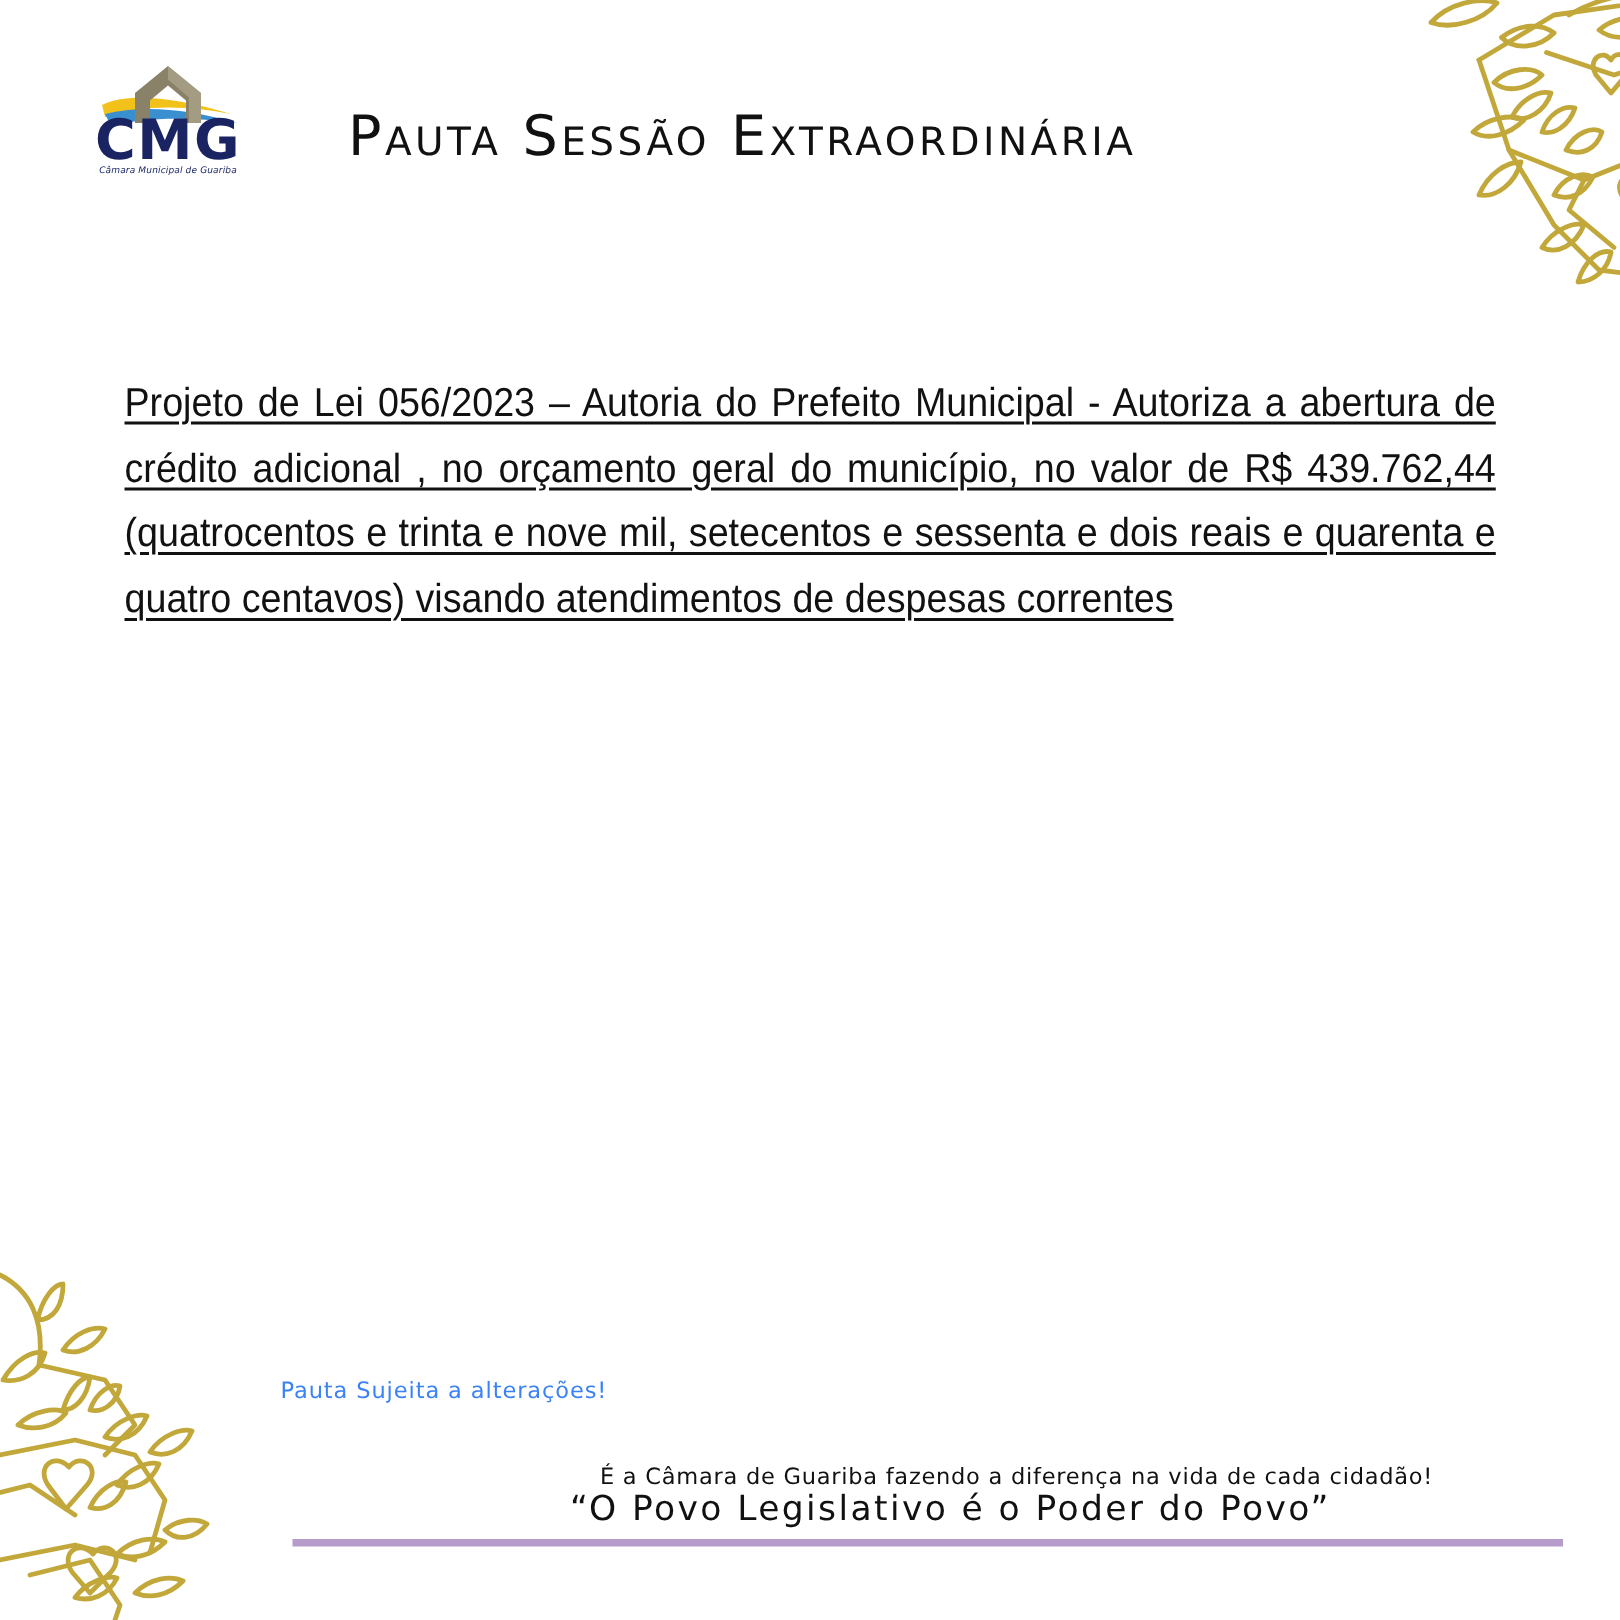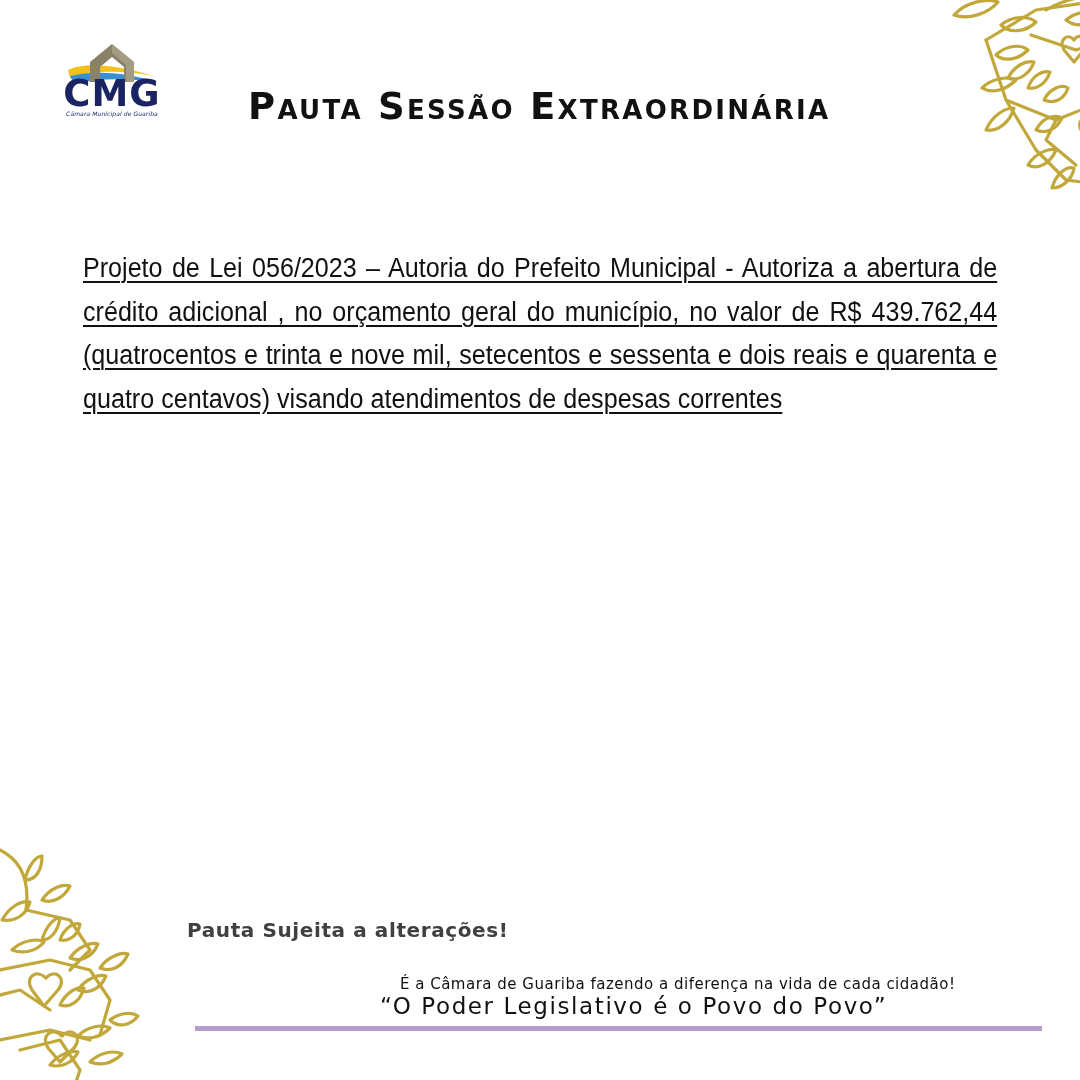--- a/index.html
+++ b/index.html
@@ -89,25 +89,24 @@
       transform: scaleX(0.93);
       transform-origin: left top;
       width: 983px;
     }
 
     .notice {
       position: absolute;
       left: 187px;
       top: 918px;
       font-family: "DejaVu Sans", sans-serif;
-      font-size: 20px;
+      font-size: 15px;
       letter-spacing: 0.6px;
-      color: #404040;
-      white-space: nowrap;
-      font-weight: bold;
+      color: #3b82f6;
+      white-space: nowrap;
     }
     .slogan {
       position: absolute;
       left: 400px;
       top: 975px;
       font-family: "DejaVu Sans", sans-serif;
       font-size: 15px;
       letter-spacing: 0.5px;
       color: #111111;
       white-space: nowrap;
@@ -198,20 +197,20 @@
     <path d="M14 30 C30 22 60 24 100 36 C70 30 40 30 16 38 Z" fill="#f2c21b"></path>
     <path d="M16 36 C40 30 70 32 104 42 C72 38 44 38 20 44 Z" fill="#3a8fd0"></path>
 
     <path d="M36 42 L36 22 L58 4 L80 22 L80 42 L70 42 L70 27 L58 17 L46 27 L46 42 Z" fill="#8a8268"></path>
     <path d="M58 4 L80 22 L80 42 L72 42 L72 25 L58 13 Z" fill="#b4ae96" opacity="0.6"></path>
   </svg>
   <div class="logo-letters">CMG</div>
   <div class="logo-caption">Câmara Municipal de Guariba</div>
 </div>
 
-<h1 class="page-title" style="margin:16px;font-weight:bold;">Pauta Sessão Extraordinária</h1>
+<h1 class="page-title" style="margin:0;">Pauta Sessão Extraordinária</h1>
 
 <p class="bill-text" style="margin:0;">Projeto de Lei 056/2023 – Autoria do Prefeito Municipal - Autoriza a abertura de crédito adicional , no orçamento geral do município, no valor de R$ 439.762,44 (quatrocentos e trinta e nove mil, setecentos e sessenta e dois reais e quarenta e quatro centavos) visando atendimentos de despesas correntes</p>
 
 <div class="notice">Pauta Sujeita a alterações!</div>
 <div class="slogan">É a Câmara de Guariba fazendo a diferença na vida de cada cidadão!</div>
-<div class="motto">“O Poder Legislativo é o Povo do Povo”</div>
+<div class="motto">“O Povo Legislativo é o Poder do Povo”</div>
 <div class="footer-rule"></div>
 
 </body></html>

